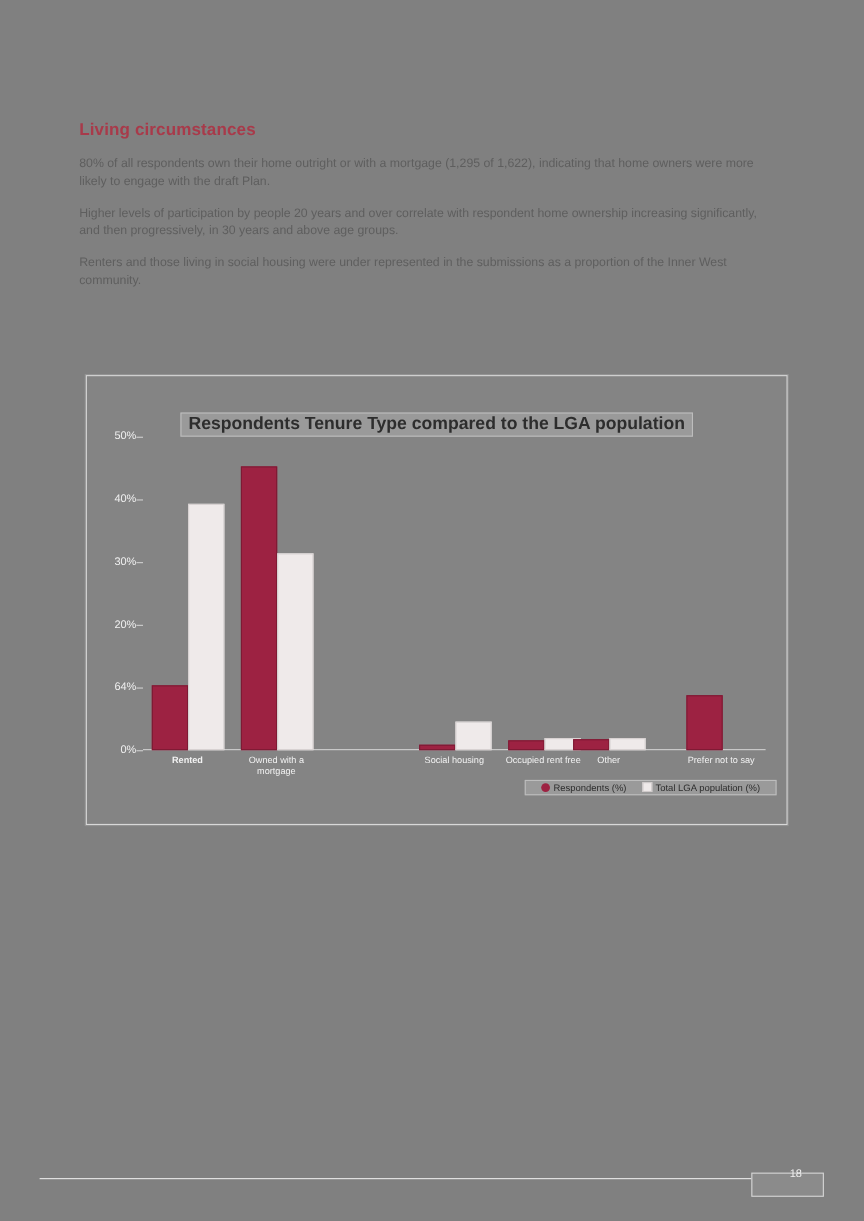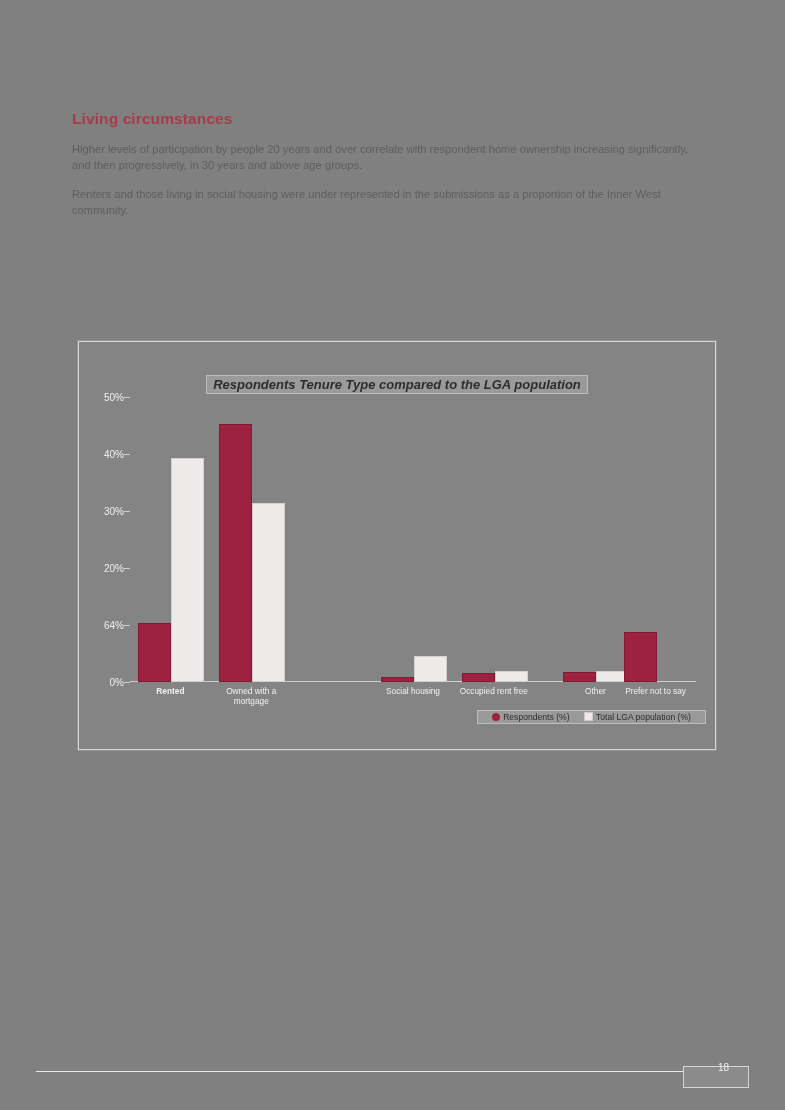--- a/index.html
+++ b/index.html
@@ -61,26 +61,25 @@
   }
   .chart-title-wrap {
     position: absolute;
     left: 0; top: 26px;
     width: 618px;
     text-align: center;
   }
   .chart-title {
     display: inline-block;
     color: #2d2d2d;
-    font-size: 13px;
+    font-size: 16px;
     font-weight: bold;
     background: #9a9a9a;
     border: 1px solid #bdbdbd;
     padding: 1px 6px;
-    font-style: italic;
   }
   .plot {
     position: absolute;
     left: 42px;
     top: 48px;
     width: 566px;
     height: 285px;
   }
   
   .ylab {
@@ -188,20 +187,21 @@
     color: #efefef;
   }
 </style>
 </head>
 <body>
 
 <div class="page">
 
   <div class="doc-body">
     <h2 class="section-title">Living circumstances</h2>
+    <p class="para">80% of all respondents own their home outright or with a mortgage (1,295 of 1,622), indicating that home owners were more likely to engage with the draft Plan.</p>
     <p class="para">Higher levels of participation by people 20 years and over correlate with respondent home ownership increasing significantly, and then progressively, in 30 years and above age groups.</p>
     <p class="para">Renters and those living in social housing were under represented in the submissions as a proportion of the Inner West community.</p>
   </div>
 
   <div class="chart-card">
     <div class="chart-inner">
 
       <div class="chart-title-wrap">
         <span class="chart-title">Respondents Tenure Type compared to the LGA population</span>
       </div>
@@ -245,21 +245,21 @@
           <div class="group" style="left: 242.571px; width: 80.8571px;">
             <div class="bar resp" style="width: 31px; height: 3.42px; left: 8.42857px;"></div>
             <div class="bar lga" style="width: 31px; height: 23.94px; left: 41.4286px;"></div>
             <div class="xlab" style="left: 0px; width: 80.8571px;">Social housing</div>
           </div>
           <div class="group" style="left: 323.429px; width: 80.8571px;">
             <div class="bar resp" style="width: 31px; height: 6.84px; left: 8.42857px;"></div>
             <div class="bar lga" style="width: 31px; height: 8.55px; left: 41.4286px;"></div>
             <div class="xlab" style="left: 0px; width: 80.8571px;">Occupied rent free</div>
           </div>
-          <div class="group" style="left: 425px; width: 80.8571px;">
+          <div class="group" style="left: 383px; width: 80.8571px;">
             <div class="bar resp" style="width: 31px; height: 7.98px; left: 8.42857px;"></div>
             <div class="bar lga" style="width: 31px; height: 9.12px; left: 41.4286px;"></div>
             <div class="xlab" style="left: 0px; width: 80.8571px;">Other</div>
           </div>
           <div class="group" style="left: 485.143px; width: 80.8571px;">
             <div class="bar resp" style="width: 31px; height: 47.88px; left: 8.42857px;"></div>
             <div class="xlab" style="left: 0px; width: 80.8571px;">Prefer not to say</div>
           </div>
         </div>
 

